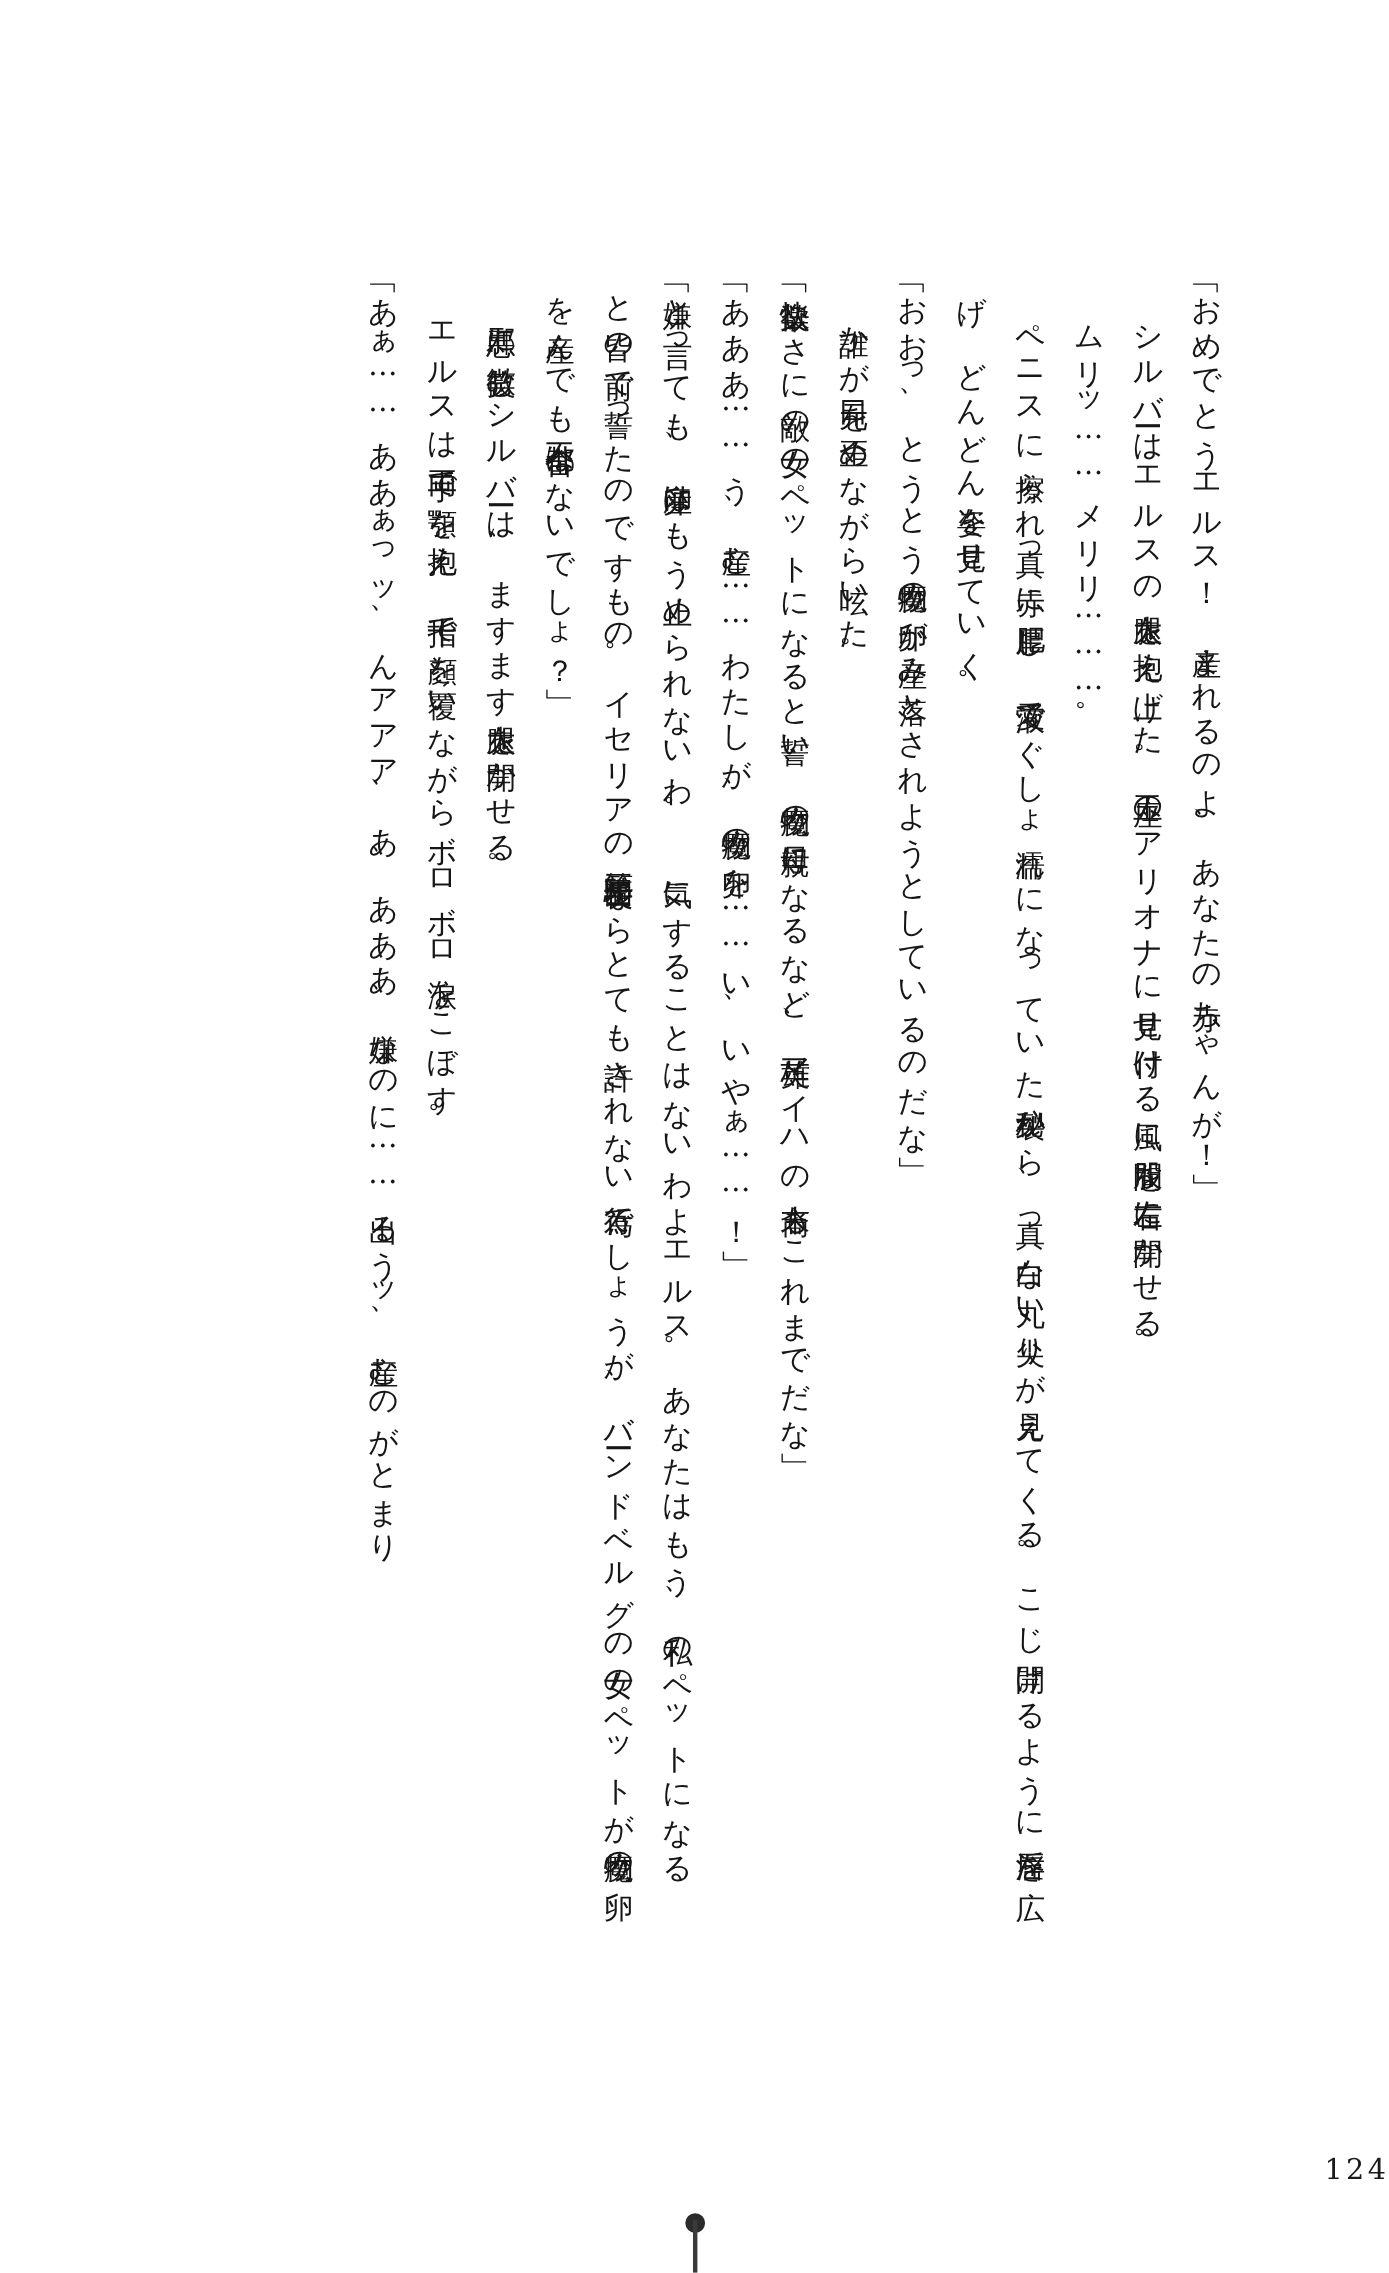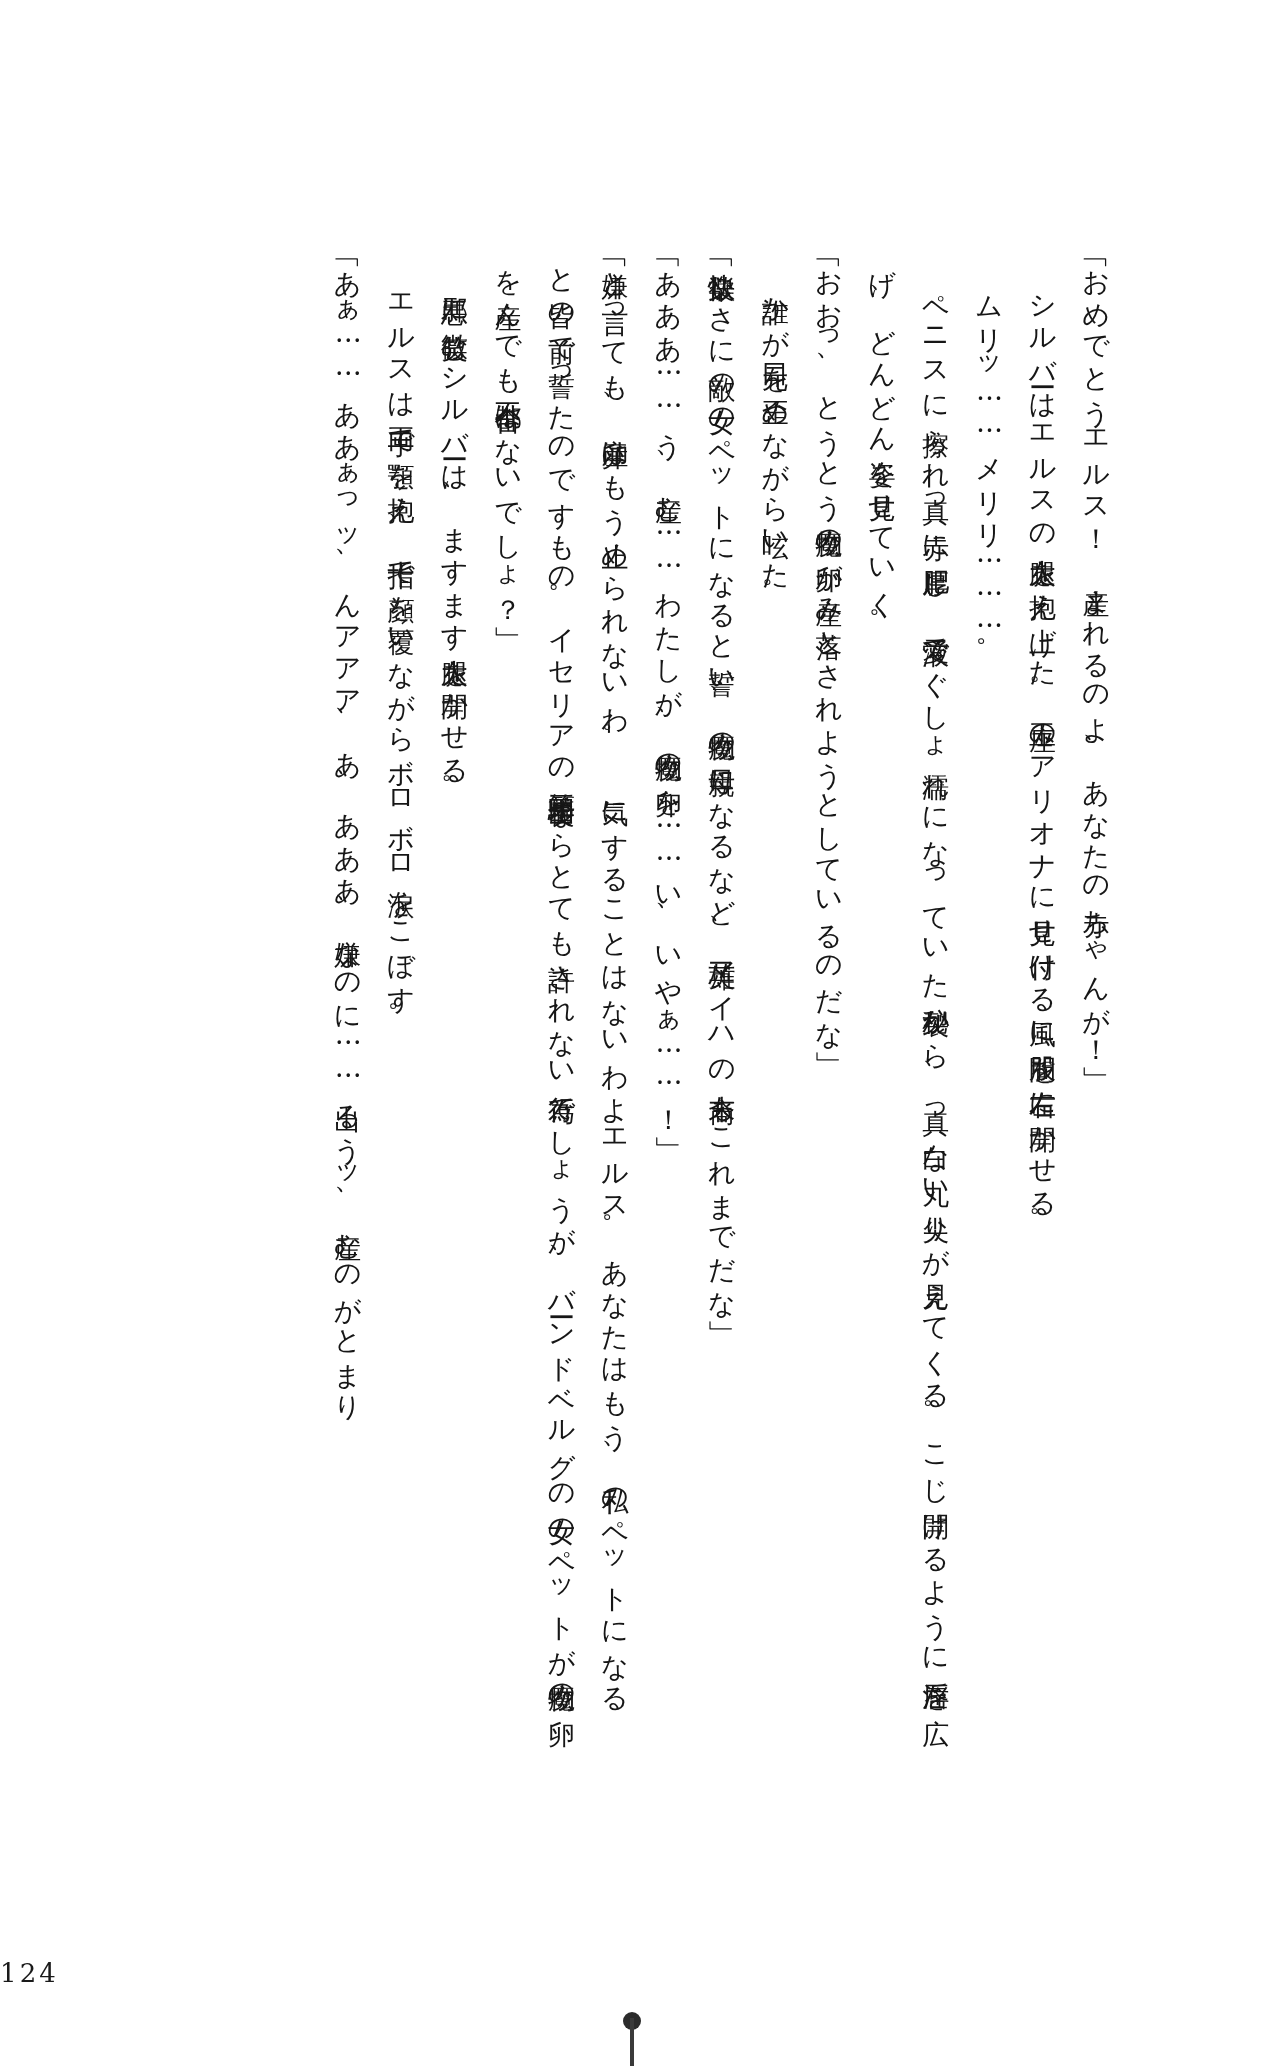--- a/index.html
+++ b/index.html
@@ -46,21 +46,21 @@
     text-indent: 0;
   }
   .para.indent {
     text-indent: 1em;
   }
   .page-number {
     position: absolute;
     bottom: 78px;
     left: 0;
     width: 100%;
-    text-align: left;
+    text-align: right;
     font-size: 26px;
     letter-spacing: 0.12em;
     color: #1a1a1a;
     font-family: "DejaVu Serif", "Liberation Serif", serif;
     margin-top: 20px;
   }
   .spine-mark {
     position: absolute;
     bottom: 0;
     left: 50%;

